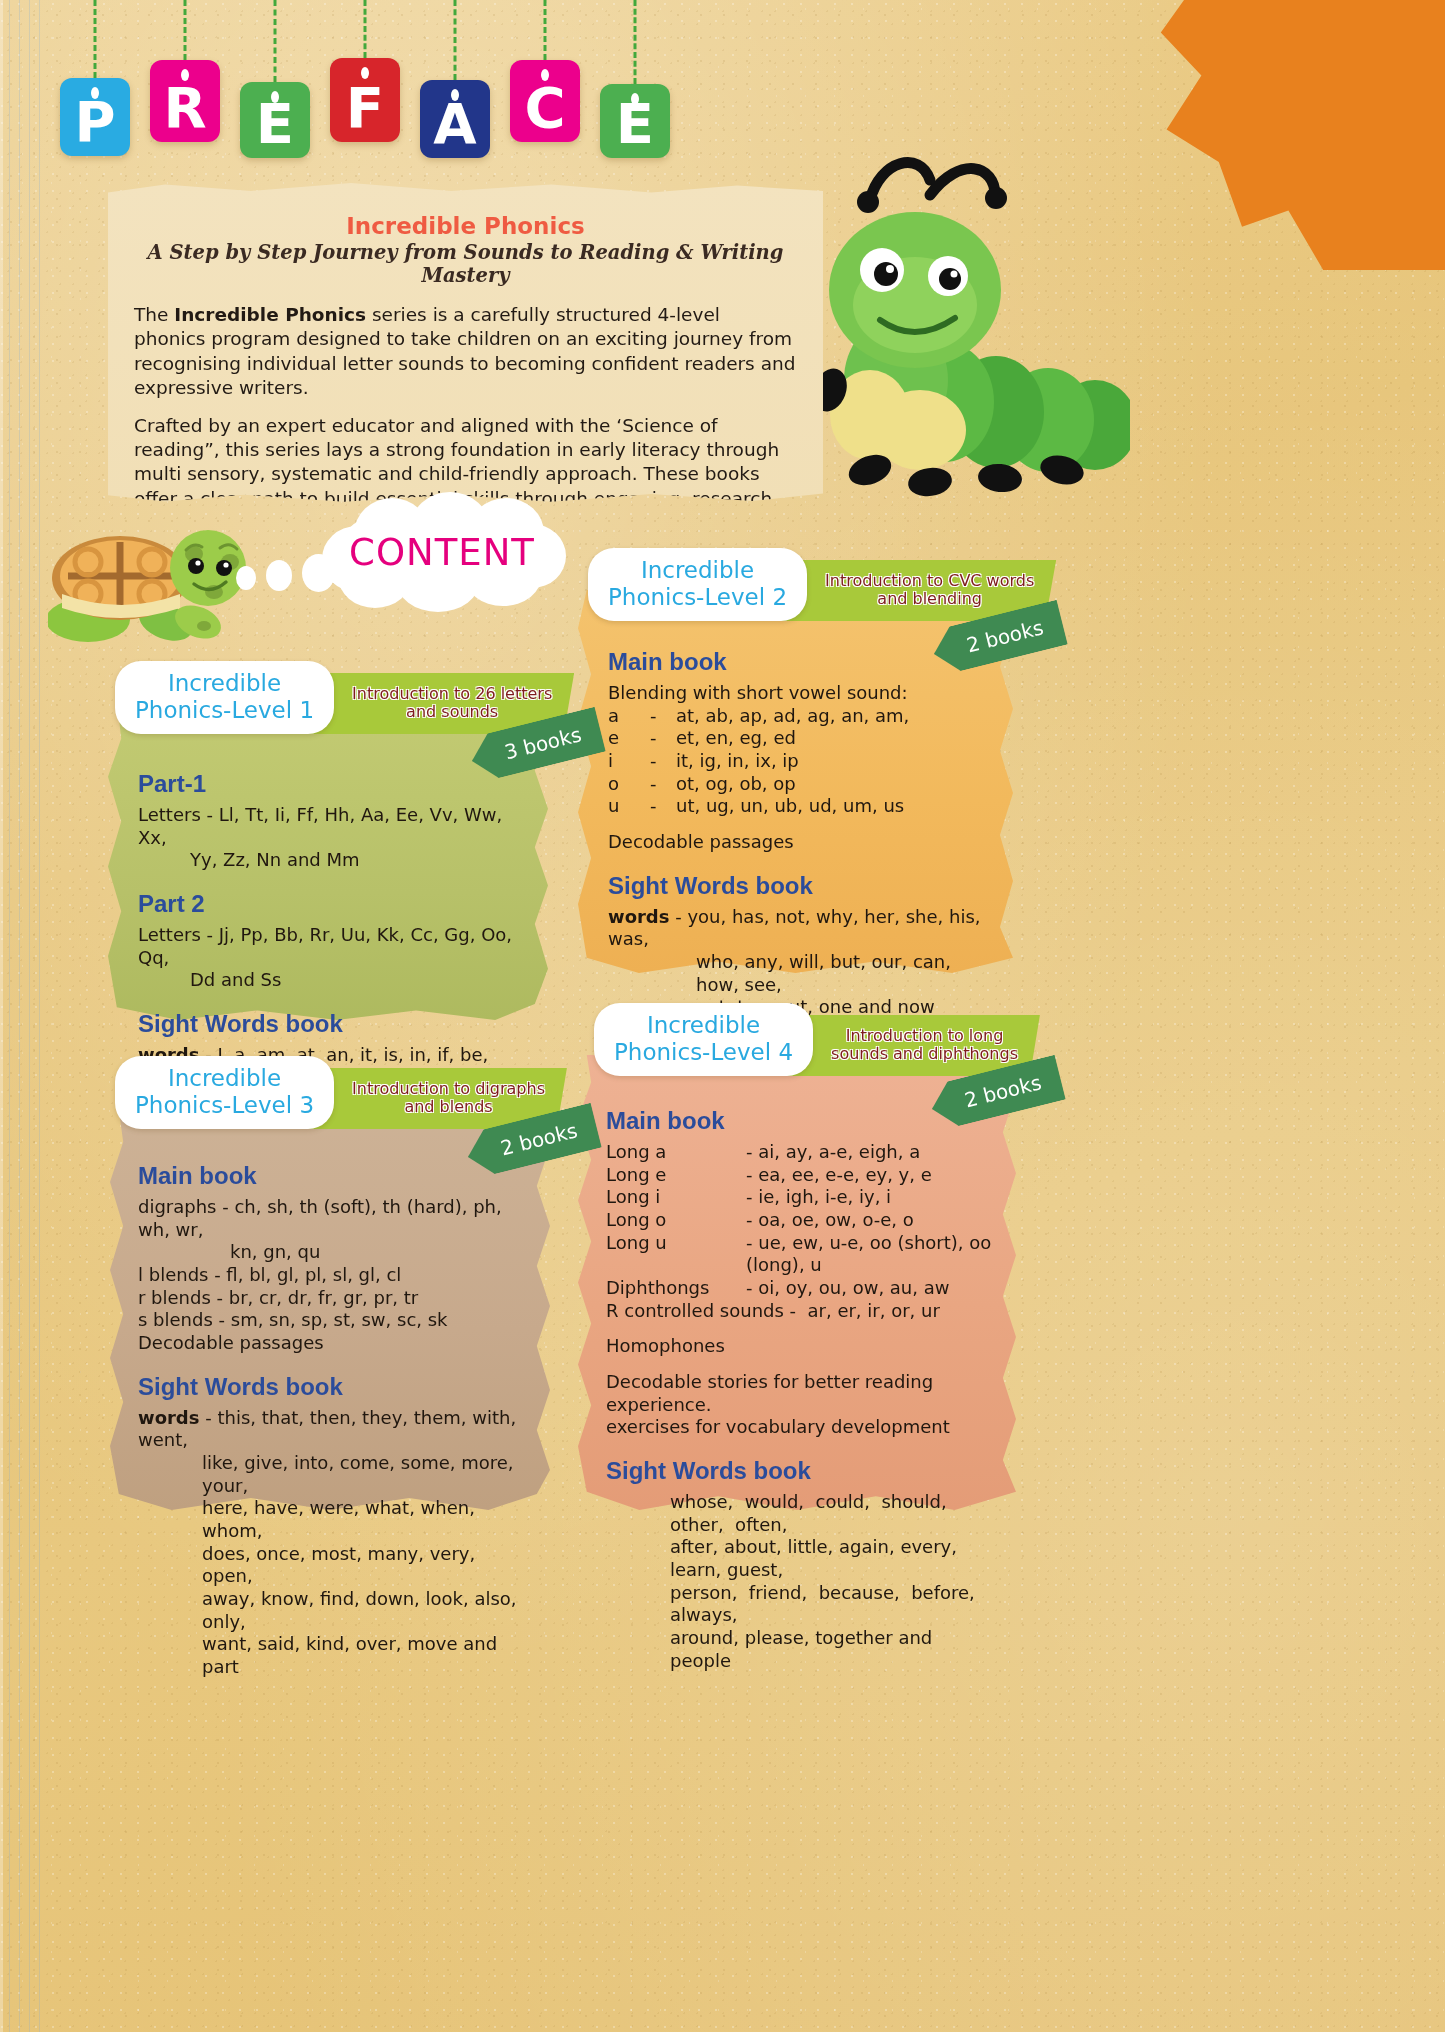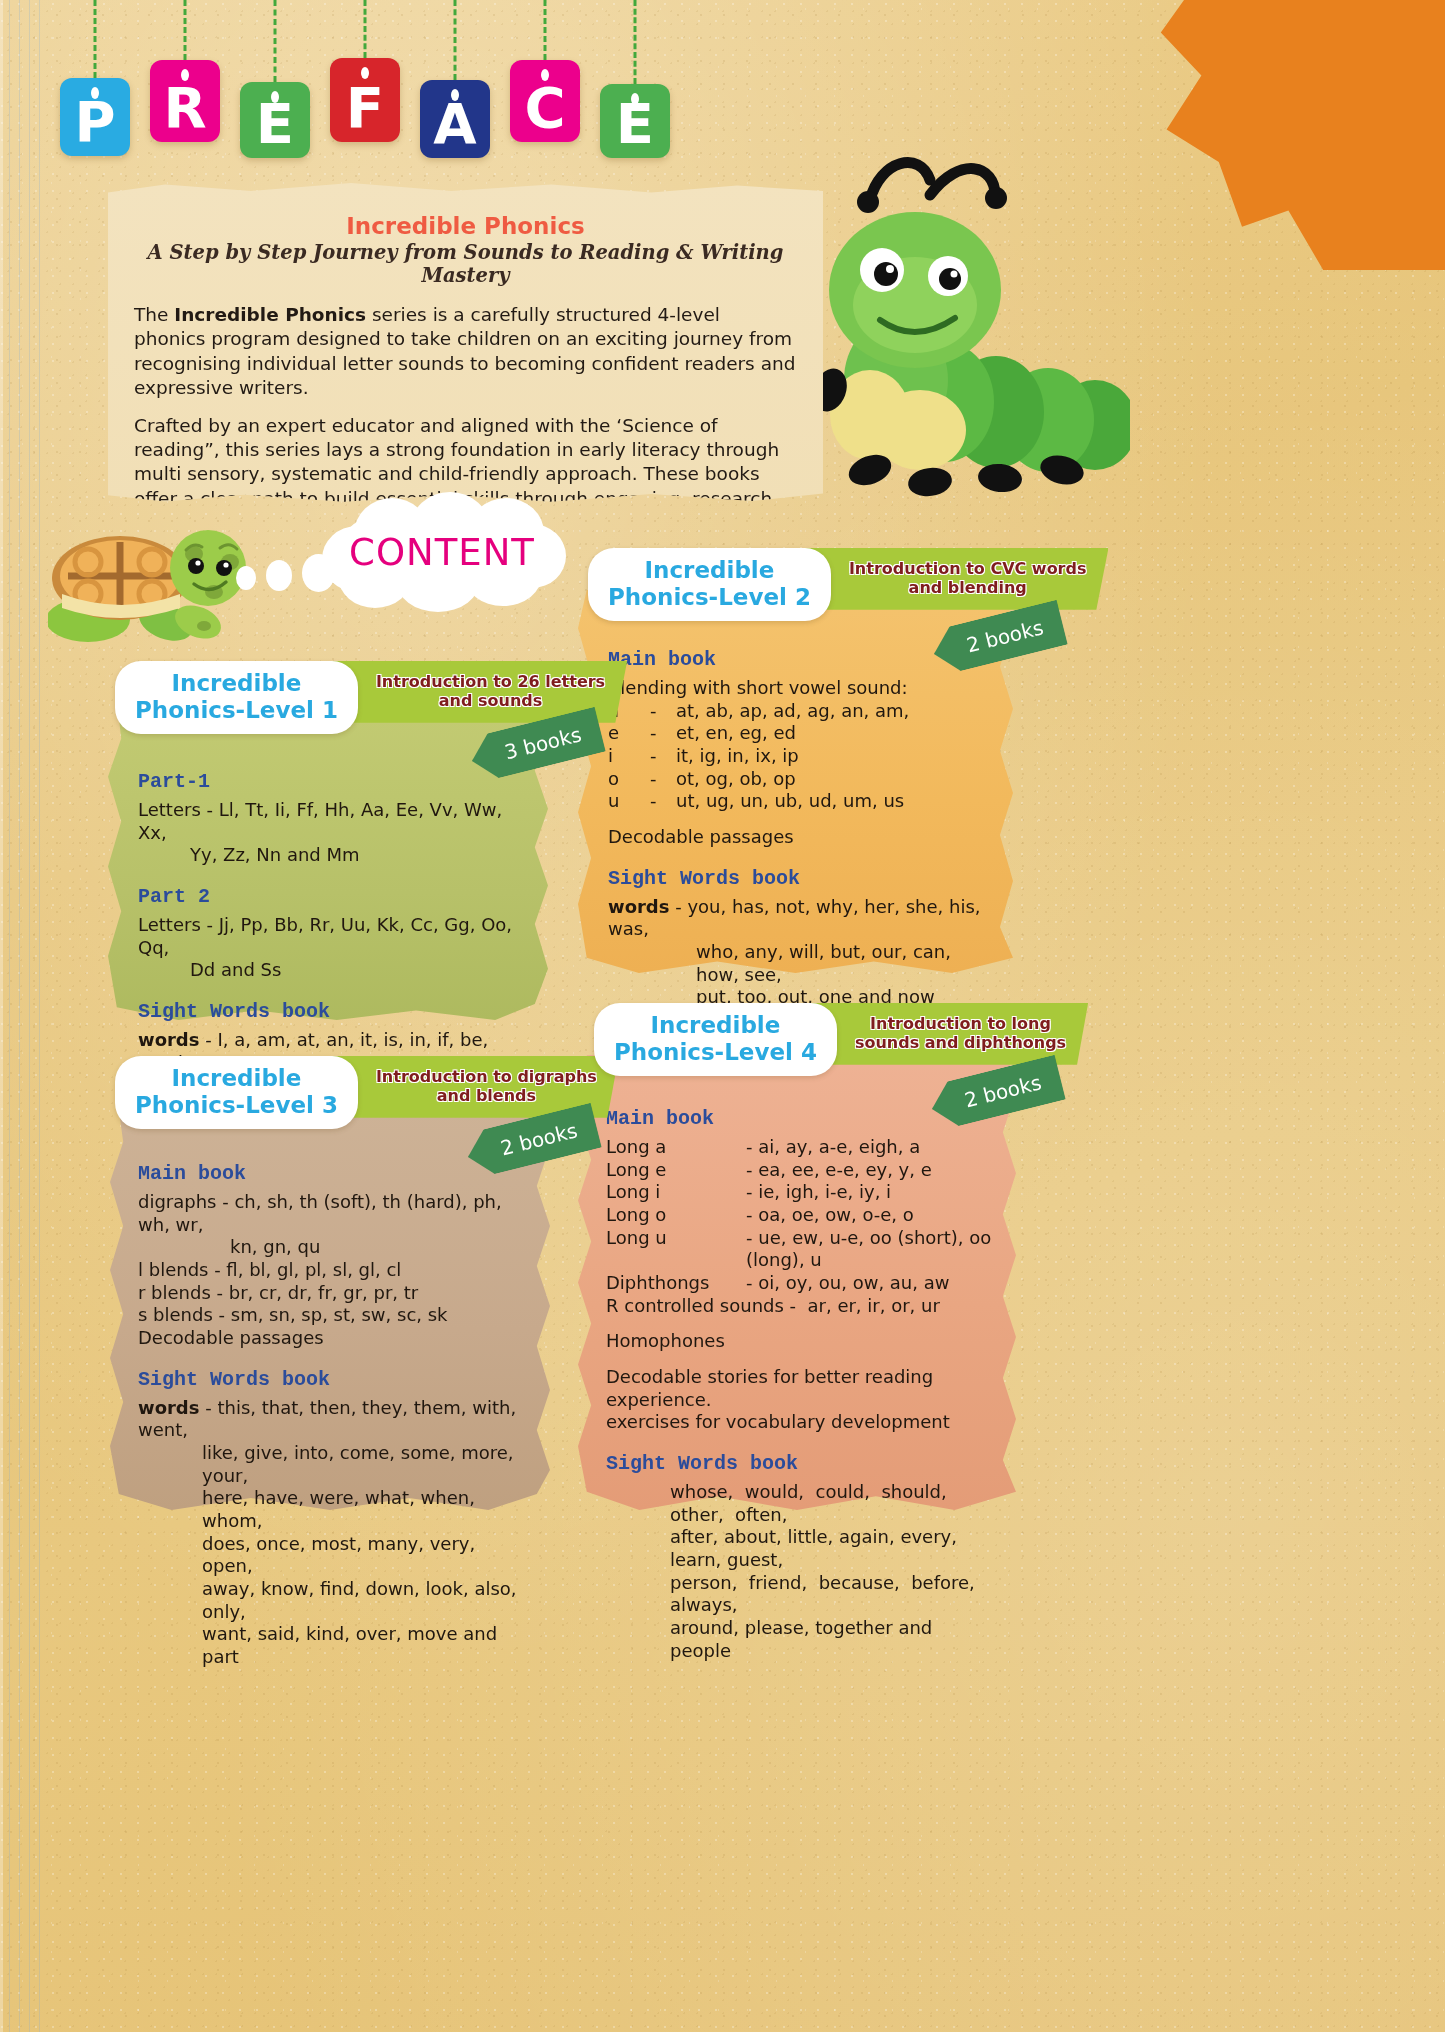--- a/index.html
+++ b/index.html
@@ -114,21 +114,21 @@
   
   .card{position:absolute;}
   .card .body{
     position:absolute;left:0;top:0;width:100%;height:100%;
   }
   .card .content{
     position:absolute;left:0;top:0;width:100%;box-sizing:border-box;
     padding:70px 22px 18px 30px;
   }
   .hdr{
-    position:absolute;z-index:6;display:flex;align-items:flex-start;font-weight:bold;
+    position:absolute;z-index:6;display:flex;align-items:flex-end;
   }
   .hdr .pill{
     background:#fff;border-radius:26px;padding:9px 20px 11px;
     box-shadow:0 2px 5px rgba(100,70,20,.2);
     display:flex;flex-direction:column;align-items:center;justify-content:center;
     position:relative;z-index:3;
   }
   .hdr .pill span{
     color:#29a9e0;font-family:"DejaVu Sans",sans-serif;font-size:23px;line-height:1.16;
     white-space:nowrap;text-align:center;
@@ -145,22 +145,22 @@
 
   .ribbon{
     position:absolute;z-index:7;background:#3f8a52;color:#fff;
     font-family:"DejaVu Sans",sans-serif;font-size:20px;
     padding:11px 20px 11px 34px;transform:rotate(-14deg);
     clip-path:polygon(0 50%,22px 0,100% 0,100% 100%,22px 100%);
     box-shadow:0 2px 4px rgba(0,0,0,.2);
   }
 
   h3.sect{
-    margin:0 0 6px;color:#2b4c9b;font-family:Liberation Mono, monospace;
-    font-weight:700;font-size:20px;
+    margin:0 0 6px;color:#2b4c9b;font-family:Liberation Sans, sans-serif;
+    font-weight:700;font-size:24px;
   }
   h3.sect.mt{margin-top:18px;}
   .line{
     color:#20170f;font-size:18px;line-height:1.26;font-family:"DejaVu Sans",sans-serif;
     white-space:pre-wrap;
   }
   .line b{font-weight:700;margin-top:28px;}
   .indent{padding-left:52px;}
   .kv{display:flex;}
   .kv .k{width:42px;flex:none;}

